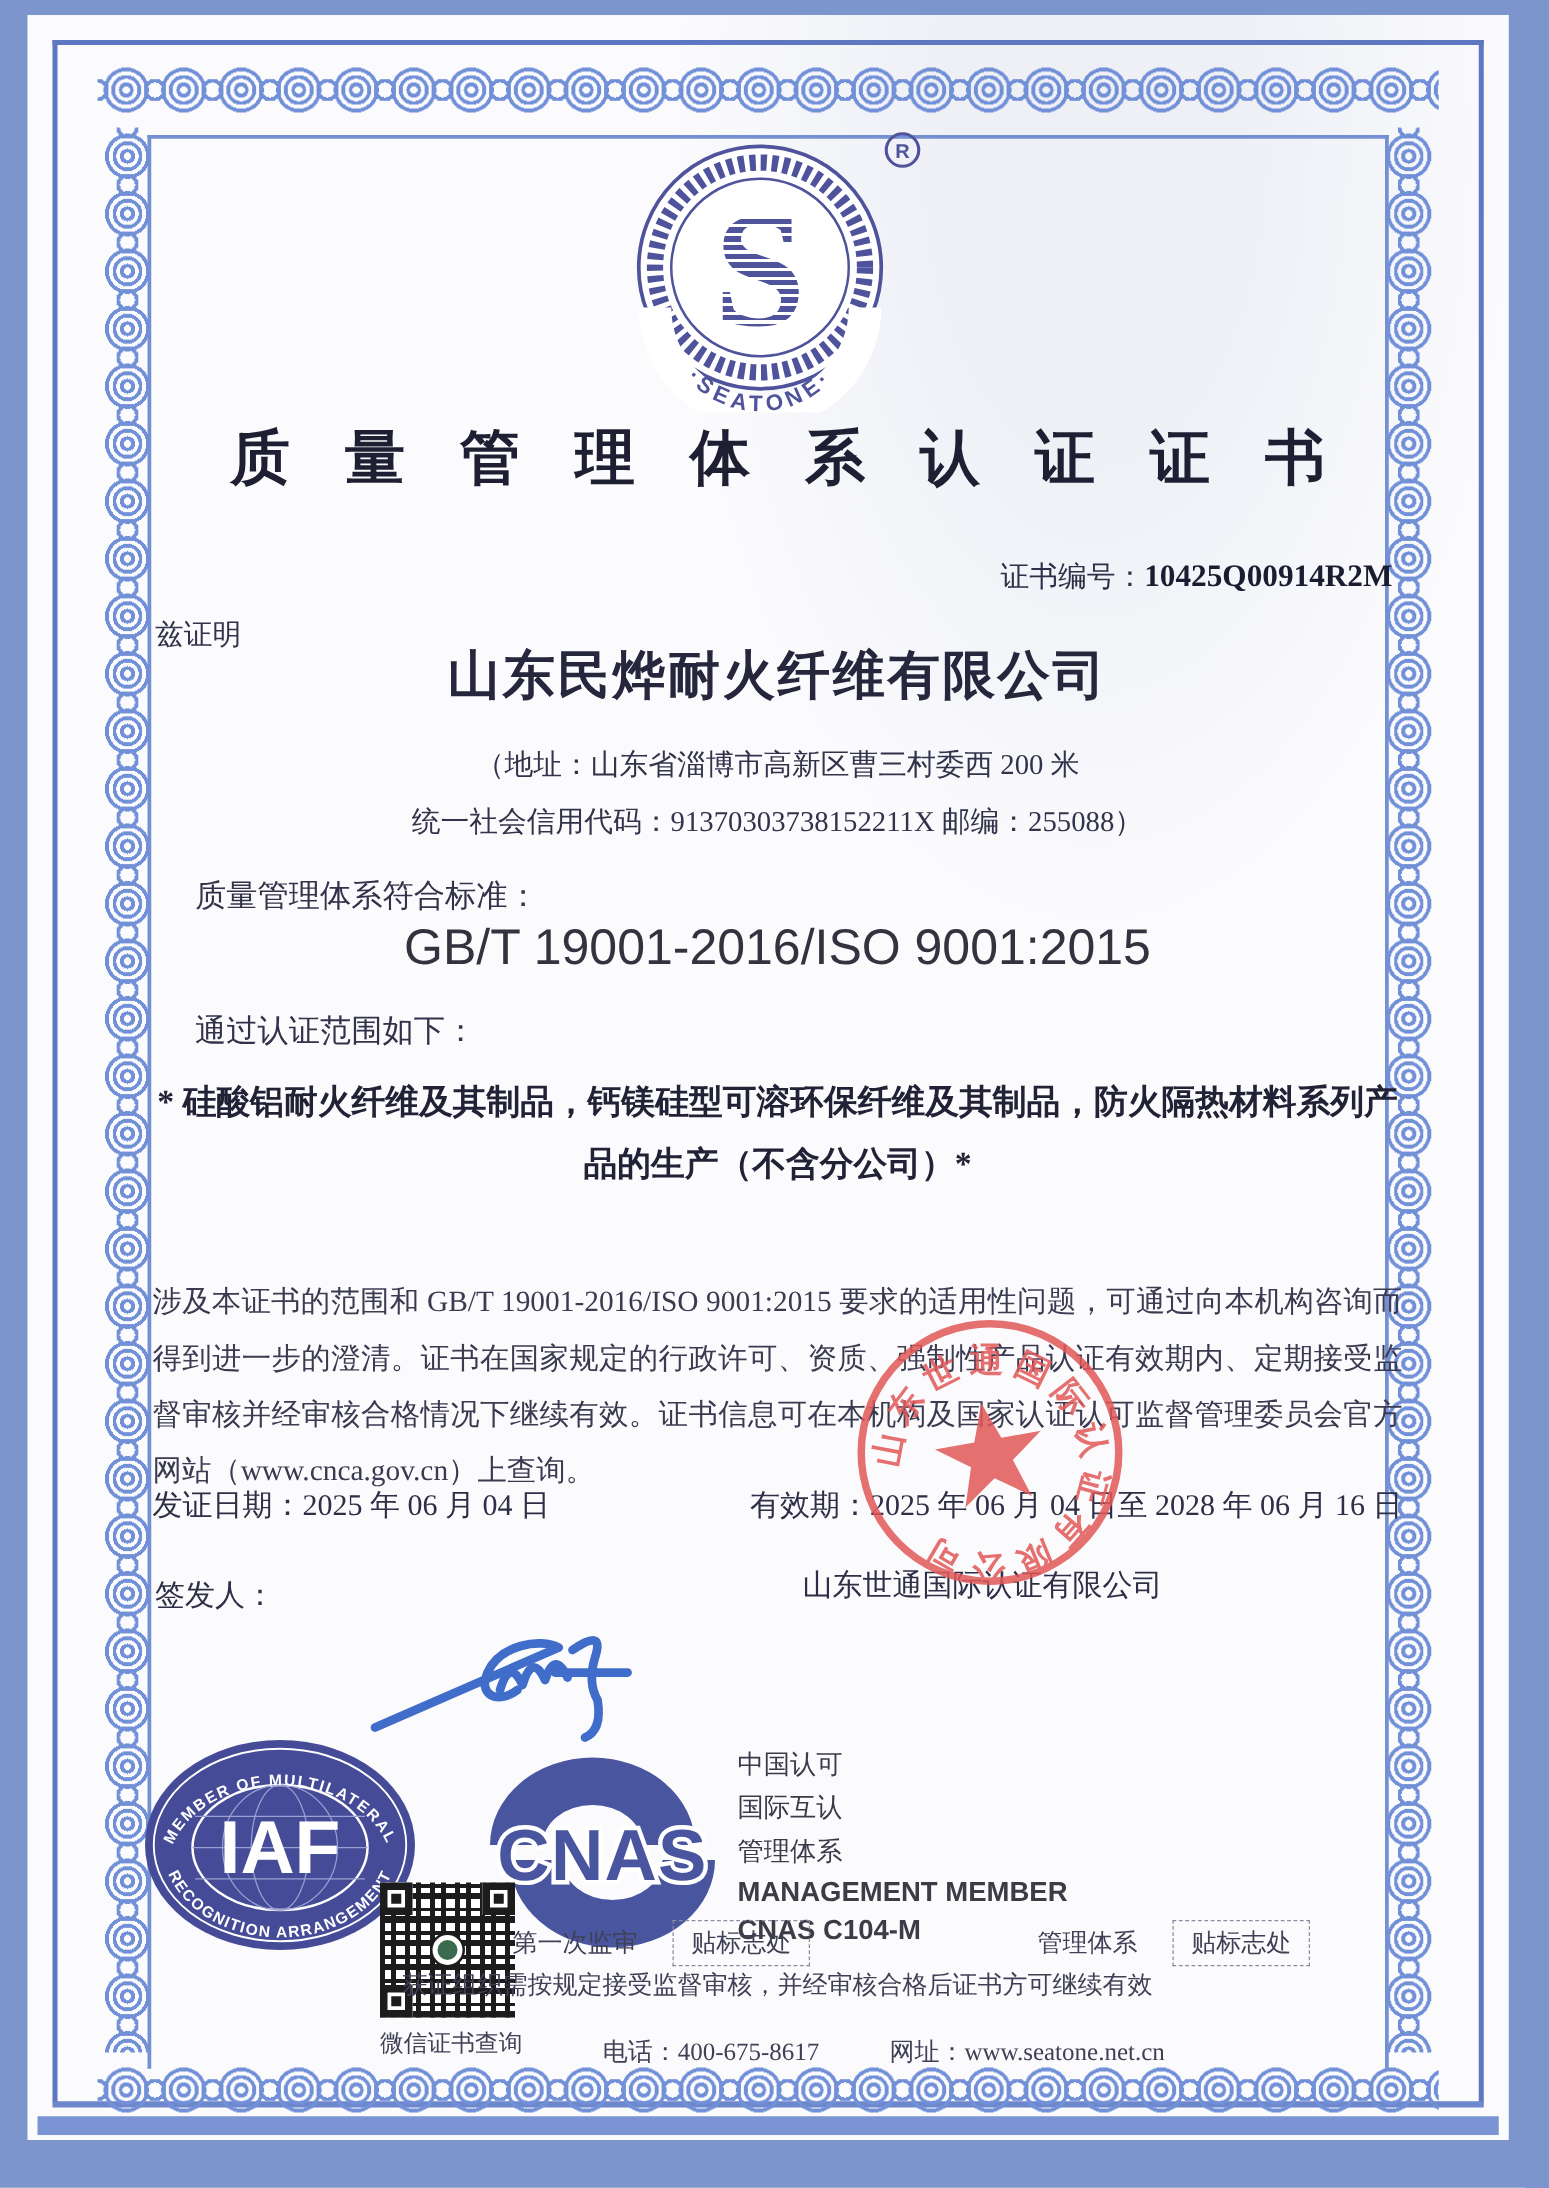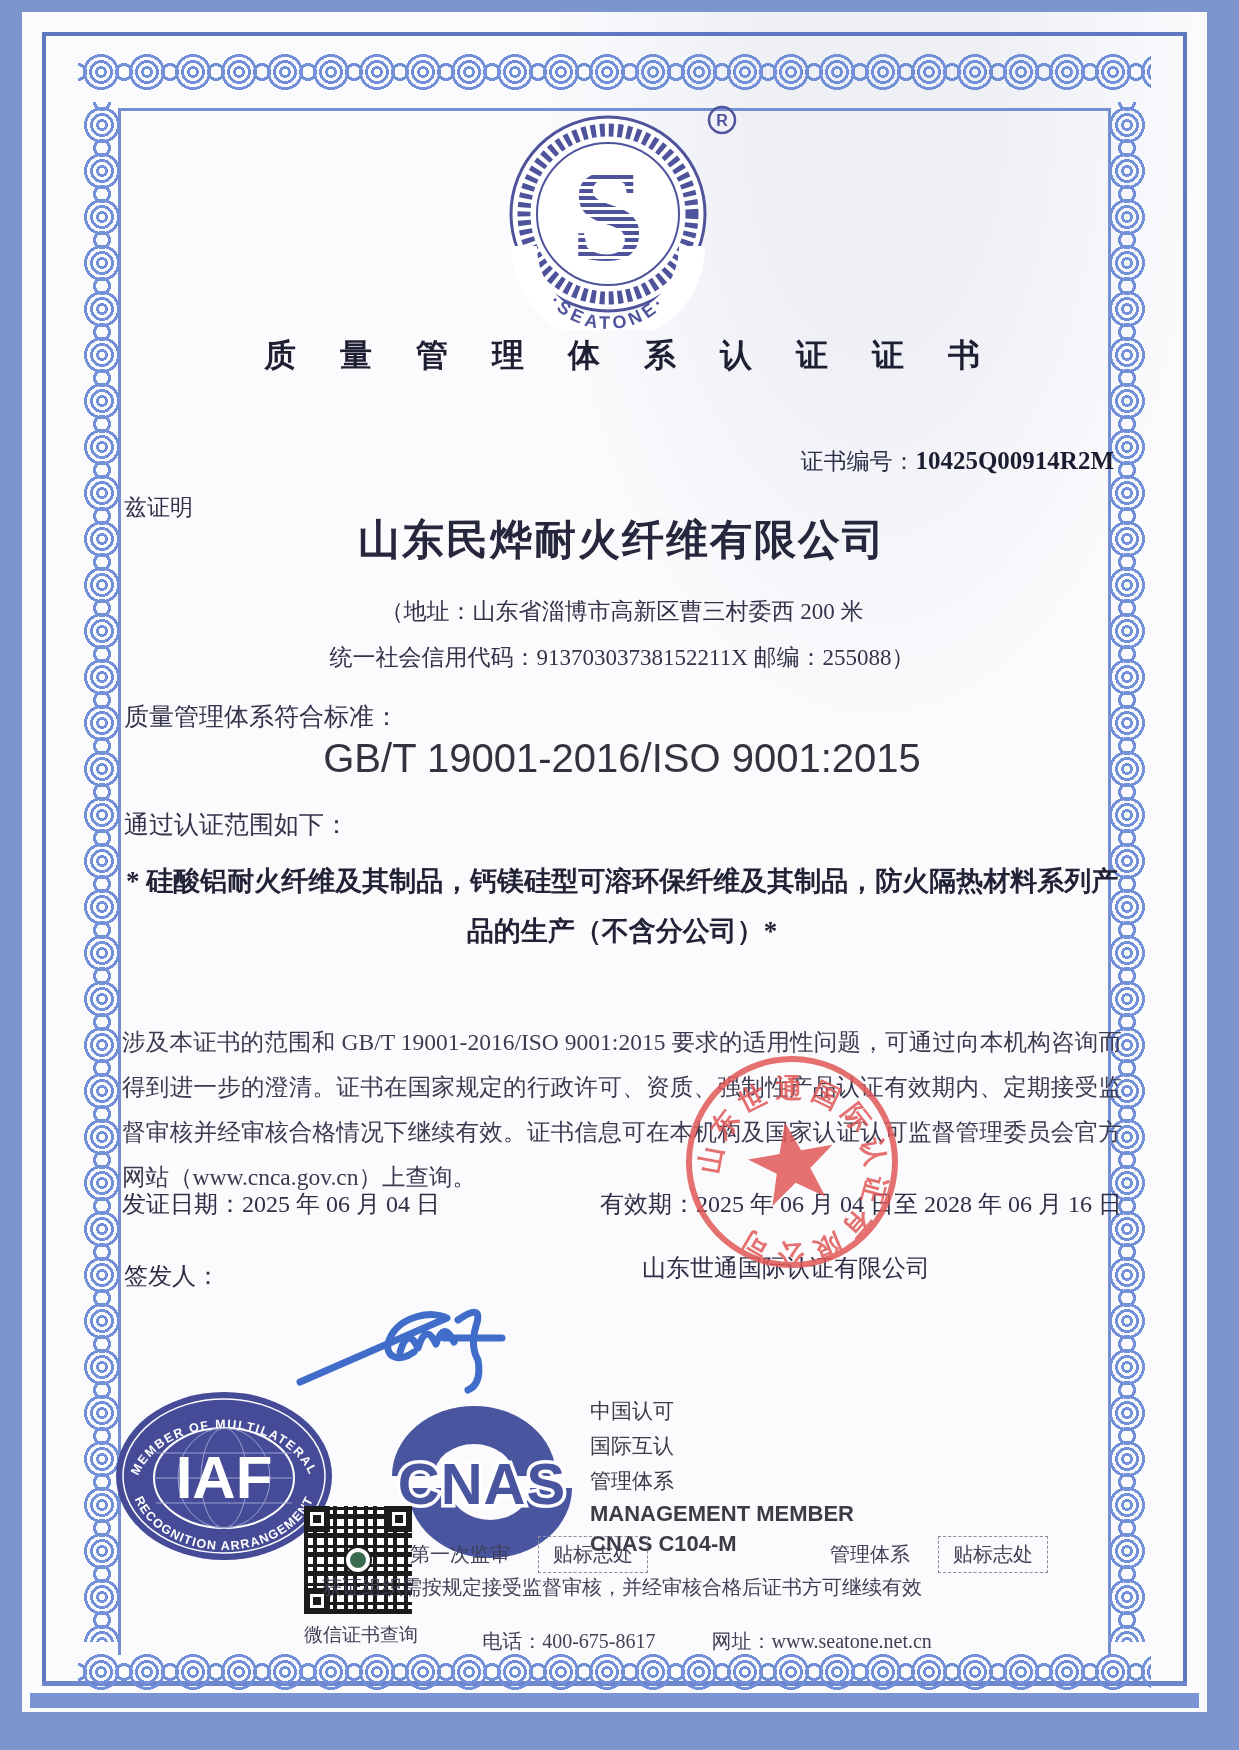--- a/index.html
+++ b/index.html
@@ -25,22 +25,22 @@
     background-size:46px 44px,46px 22px;background-repeat:repeat-x;background-position:0 4px,23px 15px;}
   .band-top{top:34px;} .band-bot{bottom:14px;}
   .bandv{top:90px;bottom:70px;width:52px;
     background-image:
       radial-gradient(circle, rgba(0,0,0,0) 0 3px, #7190d8 3px 6px, rgba(0,0,0,0) 6px 9px, #7190d8 9px 12px, rgba(0,0,0,0) 12px 15px, #7190d8 15px 18px, rgba(0,0,0,0) 18px),
       radial-gradient(circle, rgba(0,0,0,0) 0 6px, #7190d8 6px 9px, rgba(0,0,0,0) 9px);
     background-size:44px 46px,22px 46px;background-repeat:repeat-y;background-position:4px 0,15px 23px;}
   .band-left{left:54px;} .band-right{right:54px;}
   #content{position:absolute;left:100px;top:0;width:1000px;height:100%;}
   .ctr{text-align:center;width:100%;}
-  .t-title{font-size:32px;font-weight:600;color:#1f1f33;letter-spacing:44px;text-indent:44px;}
-  .t-label{font-size:25px;color:#32324a;}
+  .t-title{font-size:48px;font-weight:600;color:#1f1f33;letter-spacing:44px;text-indent:44px;}
+  .t-label{font-size:25px;color:#32324a;margin-left:32px;}
   .t-small{font-size:23px;color:#32324a;}
   .t-company{font-size:42px;font-weight:600;color:#26263c;letter-spacing:2px;}
   .t-std{font-family:"Liberation Sans","DejaVu Sans",sans-serif;font-size:40px;color:#33333f;}
   .t-scope{font-size:27px;font-weight:600;color:#222236;line-height:50px;}
   .t-note{font-size:23.5px;color:#3a3a50;line-height:45px;text-align:justify;}
   .t-date{font-size:24px;color:#2e2e46;}
   .certno-label{font-size:23px;color:#2e2e46;}
   .certno{font-size:25px;font-weight:bold;color:#1c1c30;font-family:"Liberation Serif",serif;}
   .accr-cn{font-size:21px;color:#3a3a48;line-height:35px;}
   .accr-en{font-family:"Liberation Sans","DejaVu Sans",sans-serif;font-size:22px;font-weight:bold;color:#3c3c46;line-height:30px;}

